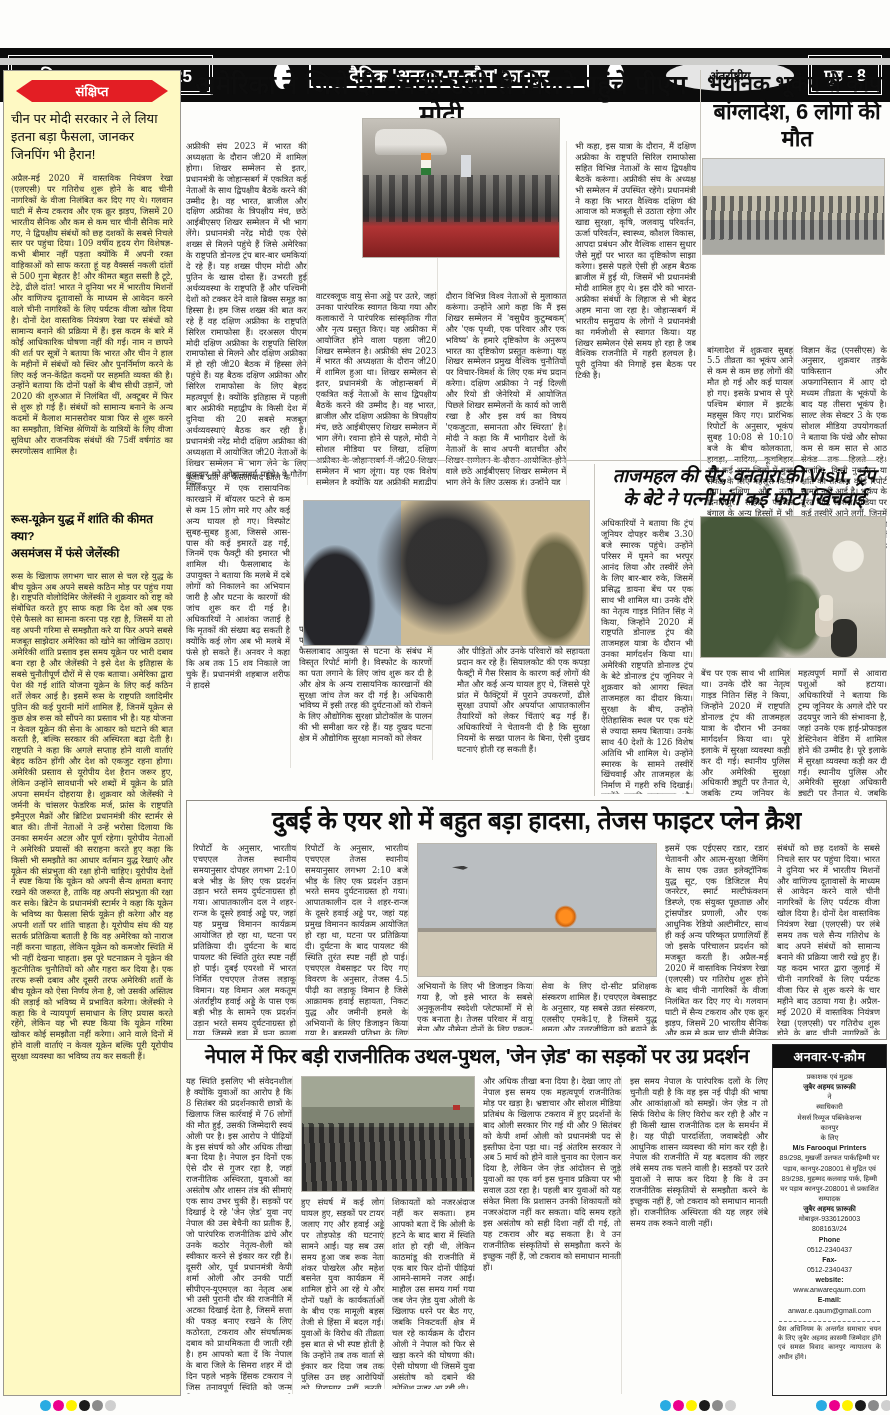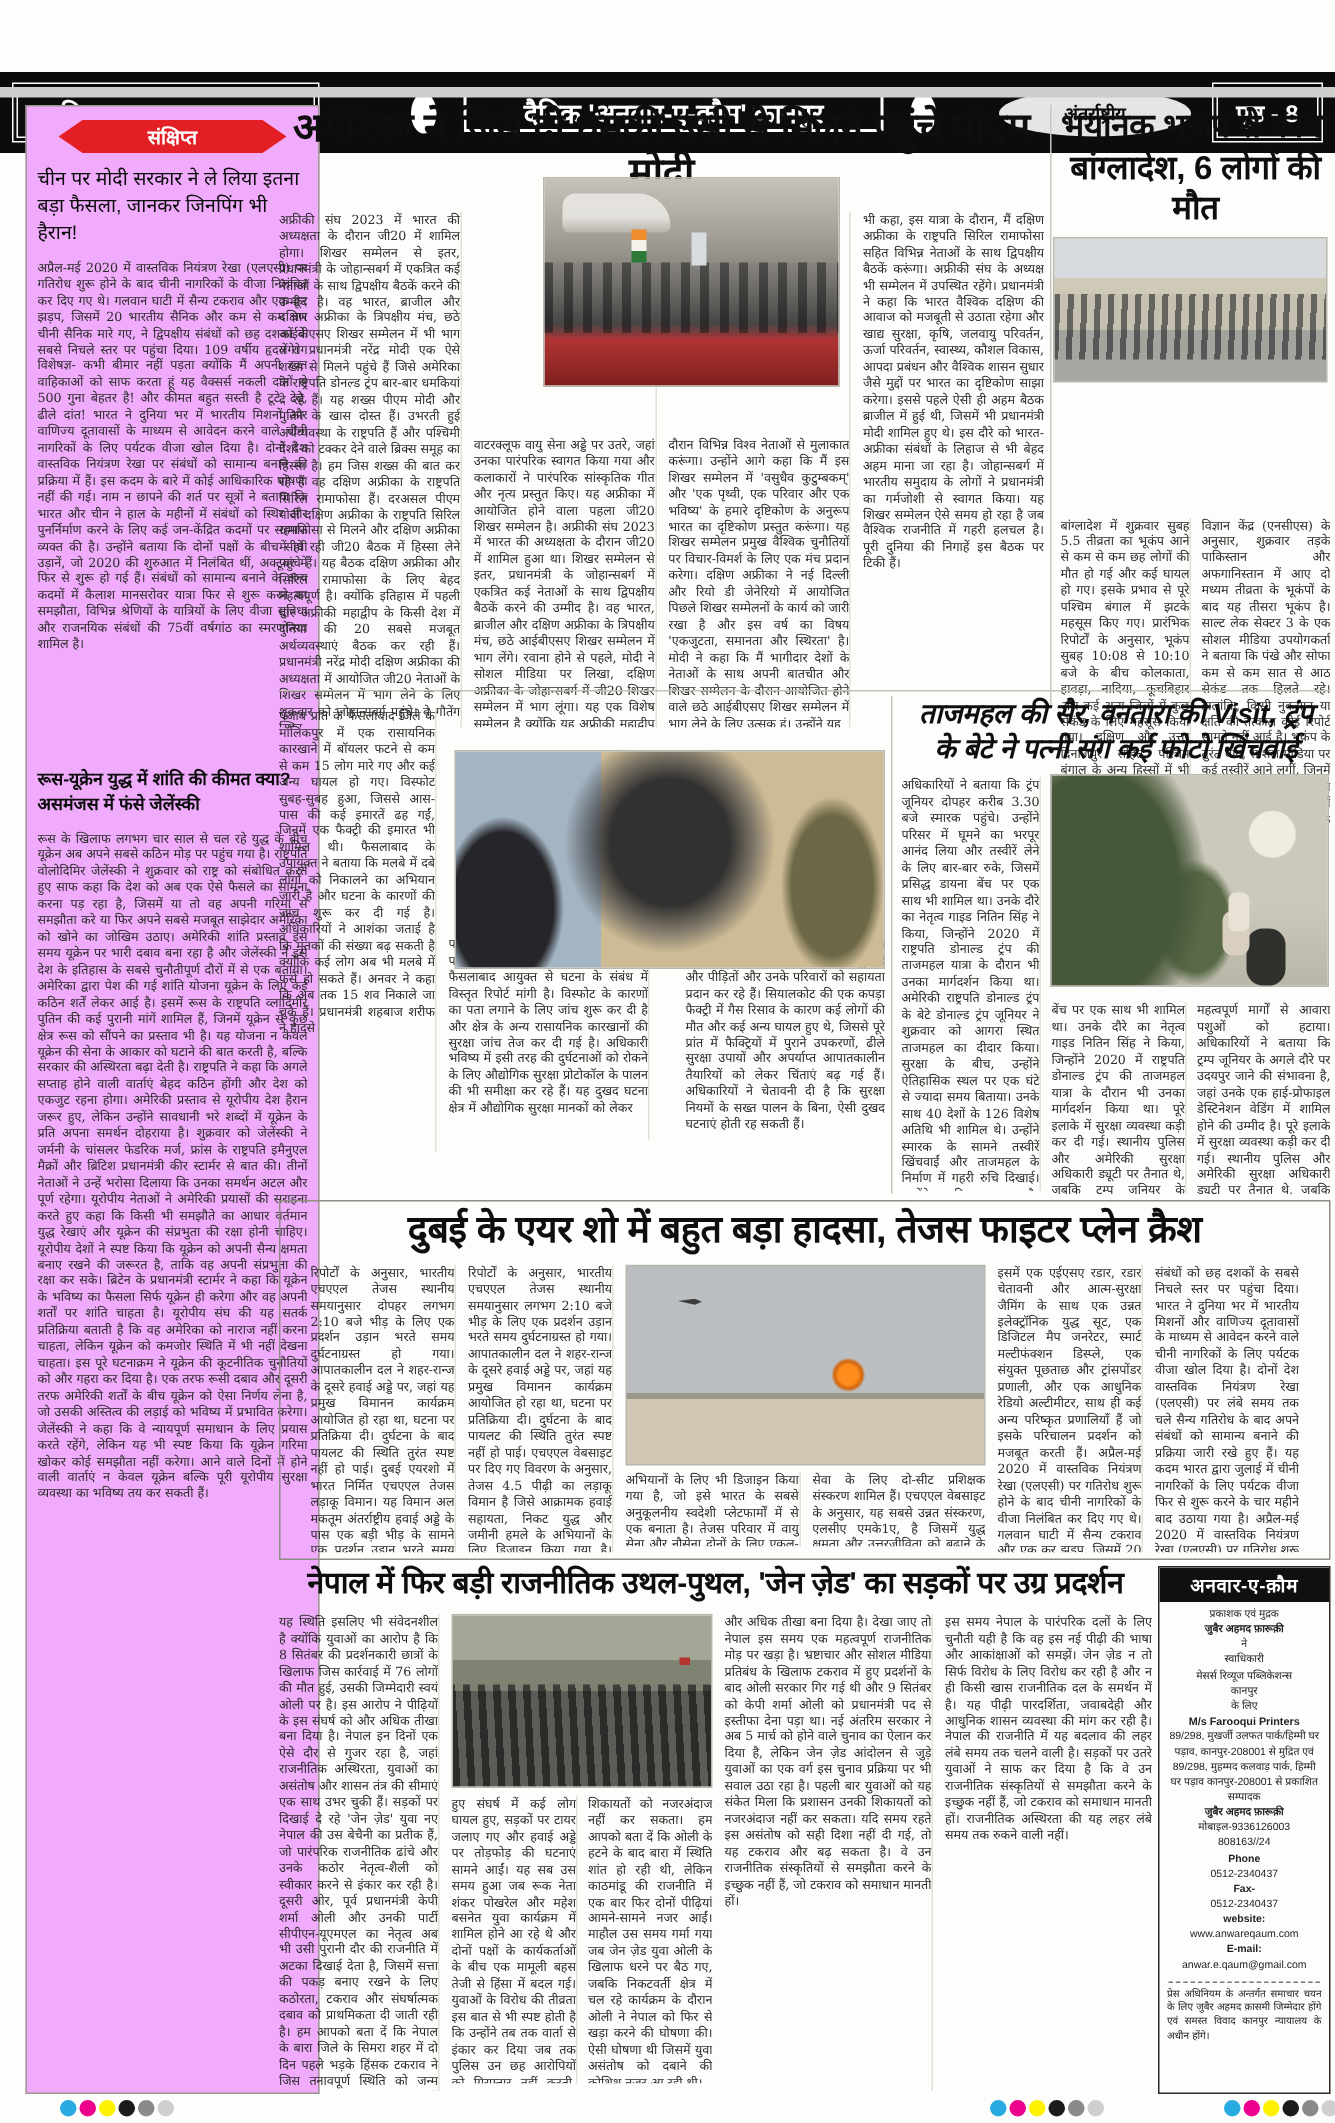--- a/index.html
+++ b/index.html
@@ -21,22 +21,22 @@
   .mh-shadow{position:absolute;left:0;top:58px;width:890px;height:7px;background:#cdcdcb;}
 
   
   .body-txt{font-size:8.4px;line-height:1.3;text-align:justify;color:#2a2a28;
             font-family:"DejaVu Serif","Liberation Serif",serif;overflow:hidden;}
   .hl{font-weight:800;color:#0e0e0e;letter-spacing:-.2px;}
   .col-div{border-right:1px solid #e2e0da;}
   .photo{position:absolute;box-sizing:border-box;border:1px solid #b9b6ad;}
 
   
-  .leftcol{position:absolute;left:17px;top:70px;width:196px;height:1326px;border:1px solid #9a978f;
-           box-sizing:border-box;padding:7px 7px 4px;background:#f0abfc;}
+  .leftcol{position:absolute;left:3px;top:70px;width:178px;height:1326px;border:1px solid #9a978f;
+           box-sizing:border-box;padding:7px 7px 4px;background:#fef9c3;}
   .ribbon{width:152px;height:22px;margin:2px auto 8px;background:#e31e24;color:#fff;font-weight:800;
           font-size:13px;display:flex;align-items:center;justify-content:center;
           clip-path:polygon(0 50%,16px 0,calc(100% - 16px) 0,100% 50%,calc(100% - 16px) 100%,16px 100%);}
   .brief-title{font-size:13px;line-height:1.4;font-weight:400;margin:0 0 7px;color:#0c0c0c;}
   .brief-body{height:330px;margin-bottom:8px;}
   .russia-title{font-size:11.8px;line-height:1.45;font-weight:800;margin:2px 0 6px;color:#0c0c0c;}
   .russia-body{height:878px;}
 
   
   .modi{position:absolute;left:186px;top:70px;width:510px;height:392px;}
@@ -92,21 +92,21 @@
       radial-gradient(ellipse 95px 130px at 16% 52%,#47583a 0 58%,rgba(71,88,58,.6) 68%,transparent 78%),
       radial-gradient(ellipse 40px 60px at 52% 70%,#5a6a48 0 55%,transparent 70%),
       linear-gradient(180deg,#ccc8bb 0 60%,#b9b5a7 100%);}
   .photo-taj::after{content:"";position:absolute;left:118px;top:78px;width:14px;height:26px;border-radius:5px;
     background:#e8e2d4;box-shadow:-2px 14px 0 2px #d8cfc0,18px 30px 0 6px #30302c;}
   .taj .sub{display:flex;gap:7px;margin-top:150px;height:128px;overflow:hidden;}
   .taj .sub .col{flex:1;min-width:0;}
 
   
   .dubai{position:absolute;left:186px;top:800px;width:701px;height:240px;border:1px solid #8f8c84;
-         box-sizing:border-box;padding:5px 20px;}
+         box-sizing:border-box;padding:5px 6px;}
   .dubai h2{margin:0;font-size:25px;line-height:1.15;text-align:center;}
   .dubai .cols{display:flex;gap:8px;margin-top:8px;height:192px;overflow:hidden;}
   .dubai .cn{flex:1;min-width:0;}
   .dubai .mid{width:240px;flex:none;position:relative;}
   .photo-dubai{position:relative;width:240px;height:134px;box-sizing:border-box;border:1px solid #b9b6ad;
     background:
       radial-gradient(circle 15px at 62% 55%,#ff8d1e 0 42%,#d2660e 62%,transparent 76%),
       linear-gradient(180deg,#babec1 0 64%,#9b958a 64% 67%,#d0c8b5 67% 100%);}
   .photo-dubai::before{content:"";position:absolute;left:34px;top:22px;width:16px;height:4px;background:#3c3c3c;
     clip-path:polygon(0 40%,70% 0,100% 50%,70% 100%);}

